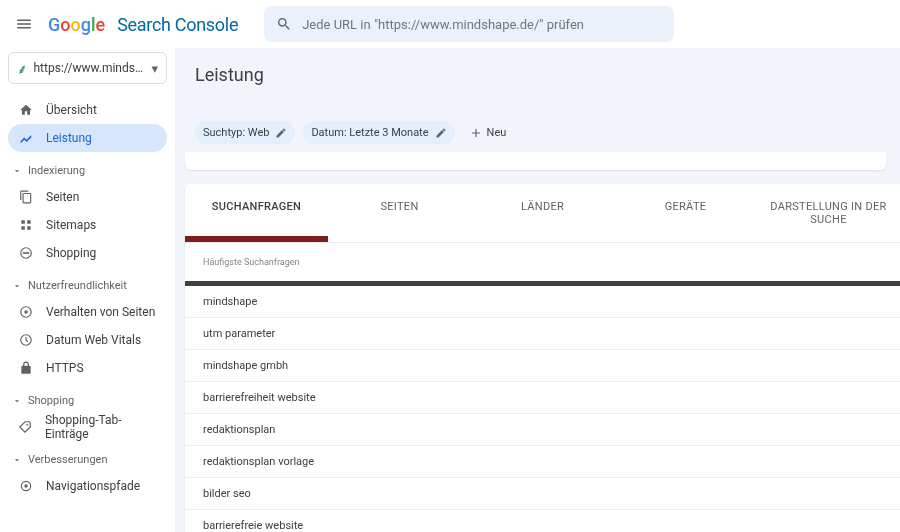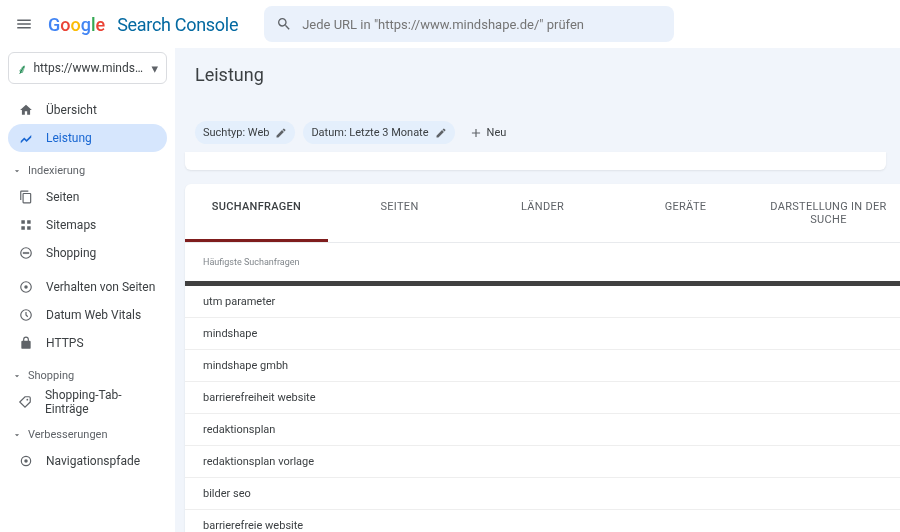--- a/index.html
+++ b/index.html
@@ -37,21 +37,21 @@
 .chip { background: #e4effc; color: #3c4043; font-size: 11px; padding: 5px 8px; border-radius: 14px; display: flex; align-items: center; gap: 6px; cursor: pointer; }
 .chip svg { width: 12px; height: 12px; fill: #5f6368; }
 .addnew { display: flex; align-items: center; gap: 4px; font-size: 11px; color: #3c4043; cursor: pointer; margin-left: 6px; }
 .addnew svg { width: 14px; height: 14px; fill: #5f6368; }
 
 .card-placeholder { background: #fff; margin: 0 14px 14px 10px; border-radius: 0 0 6px 6px; box-shadow: 0 1px 2px rgba(60,64,67,.1); height: 18px; display:flex; justify-content:space-around; align-items:flex-start; padding:0 12px; font-size:6px; color:#ccc; letter-spacing:1px;}
 
 .tabcard { background: #fff; margin: 0 0 0 10px; border-radius: 6px 0 0 0; box-shadow: 0 1px 2px rgba(60,64,67,.12); }
 .tabs { display: flex; border-bottom: 1px solid #e8eaed; }
 .tab { flex: 1; text-align: center; font-size: 11px; padding: 16px 0; color: #5f6368; cursor: pointer; letter-spacing: 0.3px; }
-.tab.active { color: #3c4043; border-bottom: 3px solid #7f1d1d; font-weight: 500; }
+.tab.active { color: #3c4043; border-bottom: 6px solid #7f1d1d; font-weight: 500; }
 .tbl-h { font-size: 9px; color: #80868b; padding: 14px 18px; border-bottom: 5px solid #404040; }
 .row { font-size: 11px; color: #3c4043; padding: 9px 18px; border-bottom: 1px solid #eee; cursor: pointer; }
 
 ::-webkit-scrollbar { width: 0; height: 0; }
 </style>
 </head>
 <body>
 
 <div class="topbar">
   <div class="menu-btn">
@@ -125,20 +125,26 @@
             <span class="icn">
               <svg viewBox="0 0 24 24">
                 <path d="M7 11h10v2H7z" stroke="currentColor" stroke-width="1"></path>
                 <circle cx="12" cy="12" r="9" fill="none" stroke="currentColor" stroke-width="2"></circle>
               </svg>
             </span>
             <span>Shopping</span>
           </div>
         </div>
         <div class="navgroup">
+          <div class="navgroup-h">
+            <svg viewBox="0 0 24 24">
+              <path d="M7 10l5 5 5-5z"></path>
+            </svg>
+            <span>Nutzerfreundlichkeit</span>
+          </div>
           <div class="navitem">
             <span class="icn">
               <svg viewBox="0 0 24 24">
                 <circle cx="12" cy="12" r="9" fill="none" stroke="currentColor" stroke-width="2"></circle>
                 <circle cx="12" cy="12" r="3"></circle>
               </svg>
             </span>
             <span>Verhalten von Seiten</span>
           </div>
           <div class="navitem">
@@ -227,22 +233,22 @@
     <div class="tabcard">
       <div class="tabs" id="tabs-row">
           <div class="tab active">SUCHANFRAGEN</div>
           <div class="tab">SEITEN</div>
           <div class="tab">LÄNDER</div>
           <div class="tab">GERÄTE</div>
           <div class="tab">DARSTELLUNG IN DER SUCHE</div>
         </div>
       <div class="tbl-h">Häufigste Suchanfragen</div>
       <div id="table-rows">
+          <div class="row">mindshape</div>
           <div class="row">utm parameter</div>
-          <div class="row">mindshape</div>
           <div class="row">mindshape gmbh</div>
           <div class="row">barrierefreiheit website</div>
           <div class="row">redaktionsplan</div>
           <div class="row">redaktionsplan vorlage</div>
           <div class="row">bilder seo</div>
           <div class="row">barrierefreie website</div>
           <div class="row">redaktionsplan excel</div>
         </div>
 
     </div>

